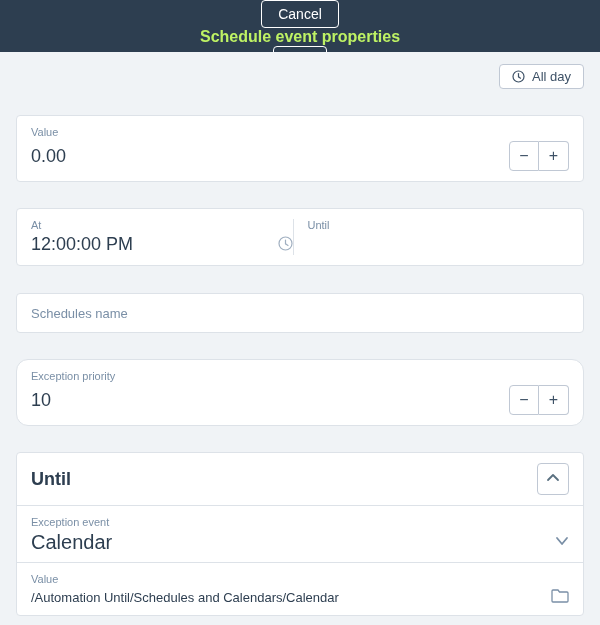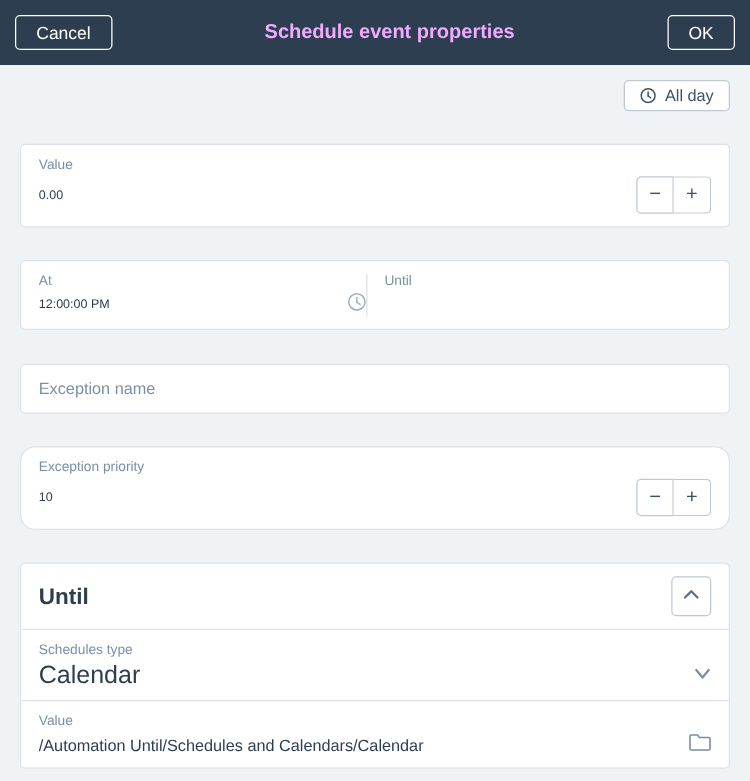--- a/index.html
+++ b/index.html
@@ -14,23 +14,24 @@
 
     
     .header {
       background: #2d3e50;
       display: flex;
       align-items: center;
       justify-content: space-between;
       padding: 0 12px;
       height: 52px;
       flex-shrink: 0;
+      flex-direction: column;
     }
     .header-title {
-      color: #f0abfc;
+      color: #bef264;
       font-size: 16px;
       font-weight: 600;
     }
     .header-btn {
       background: transparent;
       border: 1.5px solid #ffffff;
       color: #ffffff;
       font-size: 14px;
       font-weight: 500;
       padding: 5px 16px;
@@ -82,21 +83,21 @@
       border-radius: 4px;
       padding: 10px 14px;
       margin-bottom: 10px;
     }
     .field-label {
       font-size: 11px;
       color: #7a8fa6;
       margin-bottom: 3px;
     }
     .field-value {
-      font-size: 10px;
+      font-size: 18px;
       color: #2d3e50;
     }
     .field-row-with-stepper {
       display: flex;
       align-items: center;
       justify-content: space-between;
     }
     .stepper {
       display: flex;
       align-items: center;
@@ -281,21 +282,21 @@
           </svg>
         </span>
       </div>
     </div>
     <div class="time-field">
       <div class="field-label">Until</div>
     </div>
   </div>
 
   <div class="exception-name-section">
-    <span class="exception-name-label">Exception name</span>
+    <span class="exception-name-label">Schedules name</span>
   </div>
 
   <div class="priority-section">
     <div class="field-label">Exception priority</div>
     <div class="field-row-with-stepper">
       <span class="field-value">10</span>
       <div class="stepper">
         <button class="stepper-btn">−</button>
         <button class="stepper-btn">+</button>
       </div>
@@ -309,21 +310,21 @@
         <span>
           <svg width="14" height="14" viewBox="0 0 14 14" fill="none" xmlns="http://www.w3.org/2000/svg">
             <polyline points="2,9 7,4 12,9" stroke="#5a7080" stroke-width="1.8" stroke-linecap="round" stroke-linejoin="round" fill="none"></polyline>
           </svg>
         </span>
       </button>
     </div>
     <div class="date-body">
 
       <div class="date-field">
-        <div class="field-label">Schedules type</div>
+        <div class="field-label">Exception event</div>
         <div class="date-field-inner">
           <span class="date-field-value">Calendar</span>
           <span class="dropdown-arrow">
             <svg width="14" height="14" viewBox="0 0 14 14" fill="none" xmlns="http://www.w3.org/2000/svg">
               <polyline points="2,4 7,10 12,4" stroke="#7a8fa6" stroke-width="1.8" stroke-linecap="round" stroke-linejoin="round" fill="none"></polyline>
             </svg>
           </span>
         </div>
       </div>
 

